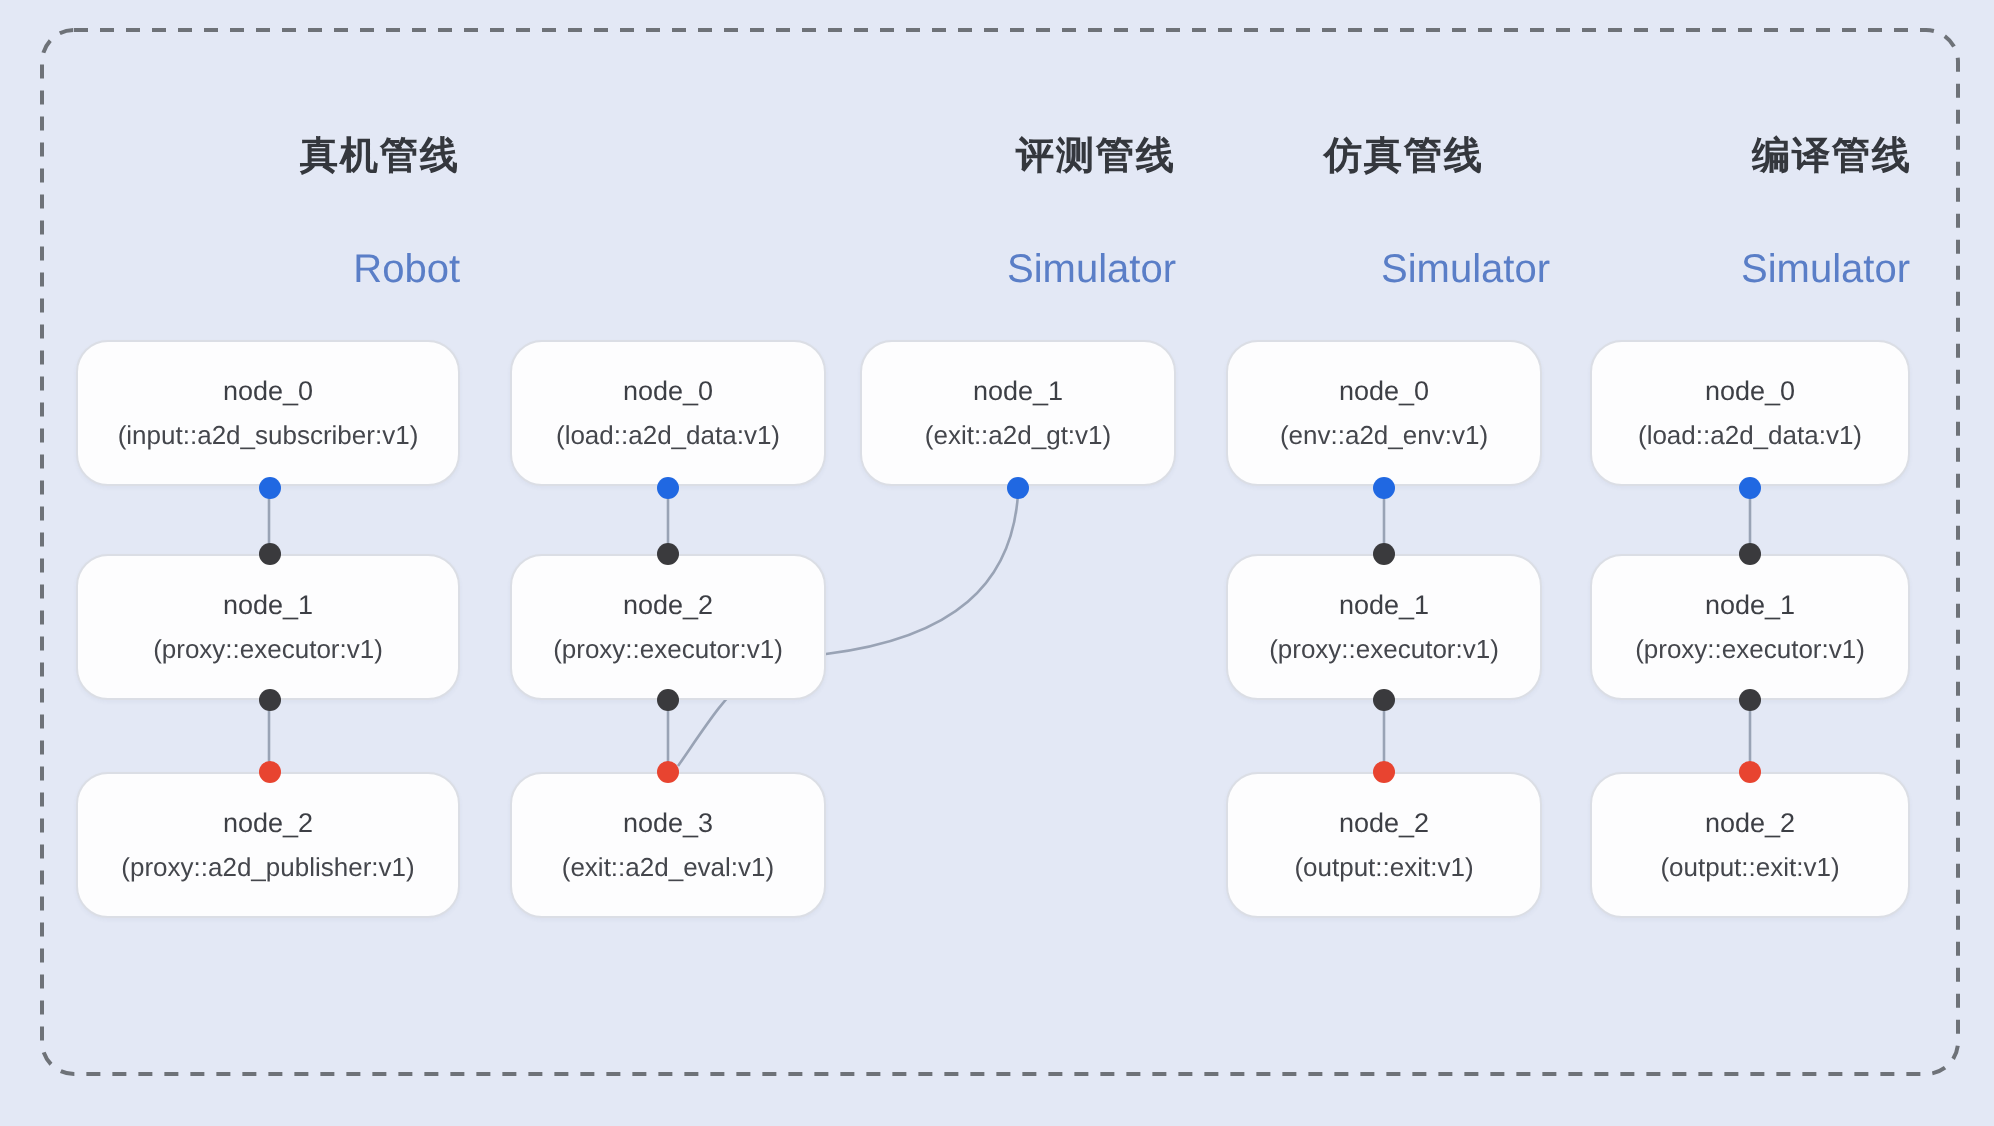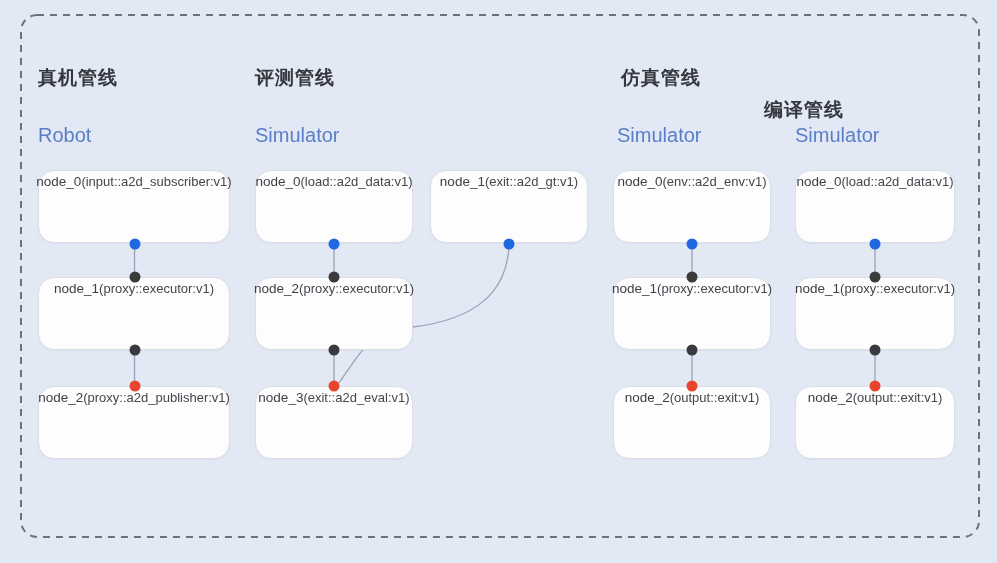--- a/index.html
+++ b/index.html
@@ -27,46 +27,47 @@
     stroke-dasharray: 7 6;
   }
   .edge {
     fill: none;
     stroke: #99a3b5;
     stroke-width: 1.3;
   }
   .pipeline-header-cn {
     position: absolute;
     top: 65px;
-    text-align: left;
+    text-align: right;
     font-size: 19px;
     font-weight: 600;
     color: #34373d;
     z-index: 2;
     letter-spacing: 1px;
   }
   .pipeline-header-en {
     position: absolute;
     top: 124px;
-    text-align: left;
+    text-align: right;
     font-size: 20px;
     font-weight: 400;
     color: #5a7ec7;
     z-index: 2;
   }
   .node {
     position: absolute;
     height: 73px;
     box-sizing: border-box;
     background: #fdfdfe;
     border: 1px solid #dbdee5;
     border-radius: 16px;
     box-shadow: 0 1px 2px rgba(60,70,110,0.05);
     display: flex;
-    flex-direction: row;
+    flex-direction: column;
+    align-items: center;
     justify-content: center;
     z-index: 2;
   }
   .node .node-name {
     font-size: 13.5px;
     line-height: 22px;
     color: #3d3f45;
     white-space: nowrap;
   }
   .node .node-type {
@@ -108,24 +109,24 @@
     <line class="edge" x1="875" y1="244" x2="875" y2="277"></line>
     <line class="edge" x1="875" y1="350" x2="875" y2="386"></line>
   </svg>
 
   <div class="pipeline-header-cn" style="left:38px; width:192px;">真机管线</div>
   <div class="pipeline-header-en" style="left:38px; width:192px;">Robot</div>
 
   <div class="pipeline-header-cn" style="left:255px; width:333px;">评测管线</div>
   <div class="pipeline-header-en" style="left:255px; width:333px;">Simulator</div>
 
-  <div class="pipeline-header-cn" style="left:621px; width:158px;">仿真管线</div>
+  <div class="pipeline-header-cn" style="left:584px; width:158px;">仿真管线</div>
   <div class="pipeline-header-en" style="left:617px; width:158px;">Simulator</div>
 
-  <div class="pipeline-header-cn" style="left:764px; width:160px;margin-top:32px;">编译管线</div>
+  <div class="pipeline-header-cn" style="left:796px; width:160px;">编译管线</div>
   <div class="pipeline-header-en" style="left:795px; width:160px;">Simulator</div>
 
   <div class="node" style="left:38px; top:170px; width:192px;">
     <div class="node-name">node_0</div>
     <div class="node-type">(input::a2d_subscriber:v1)</div>
   </div>
   <div class="node" style="left:38px; top:277px; width:192px;">
     <div class="node-name">node_1</div>
     <div class="node-type">(proxy::executor:v1)</div>
   </div>

